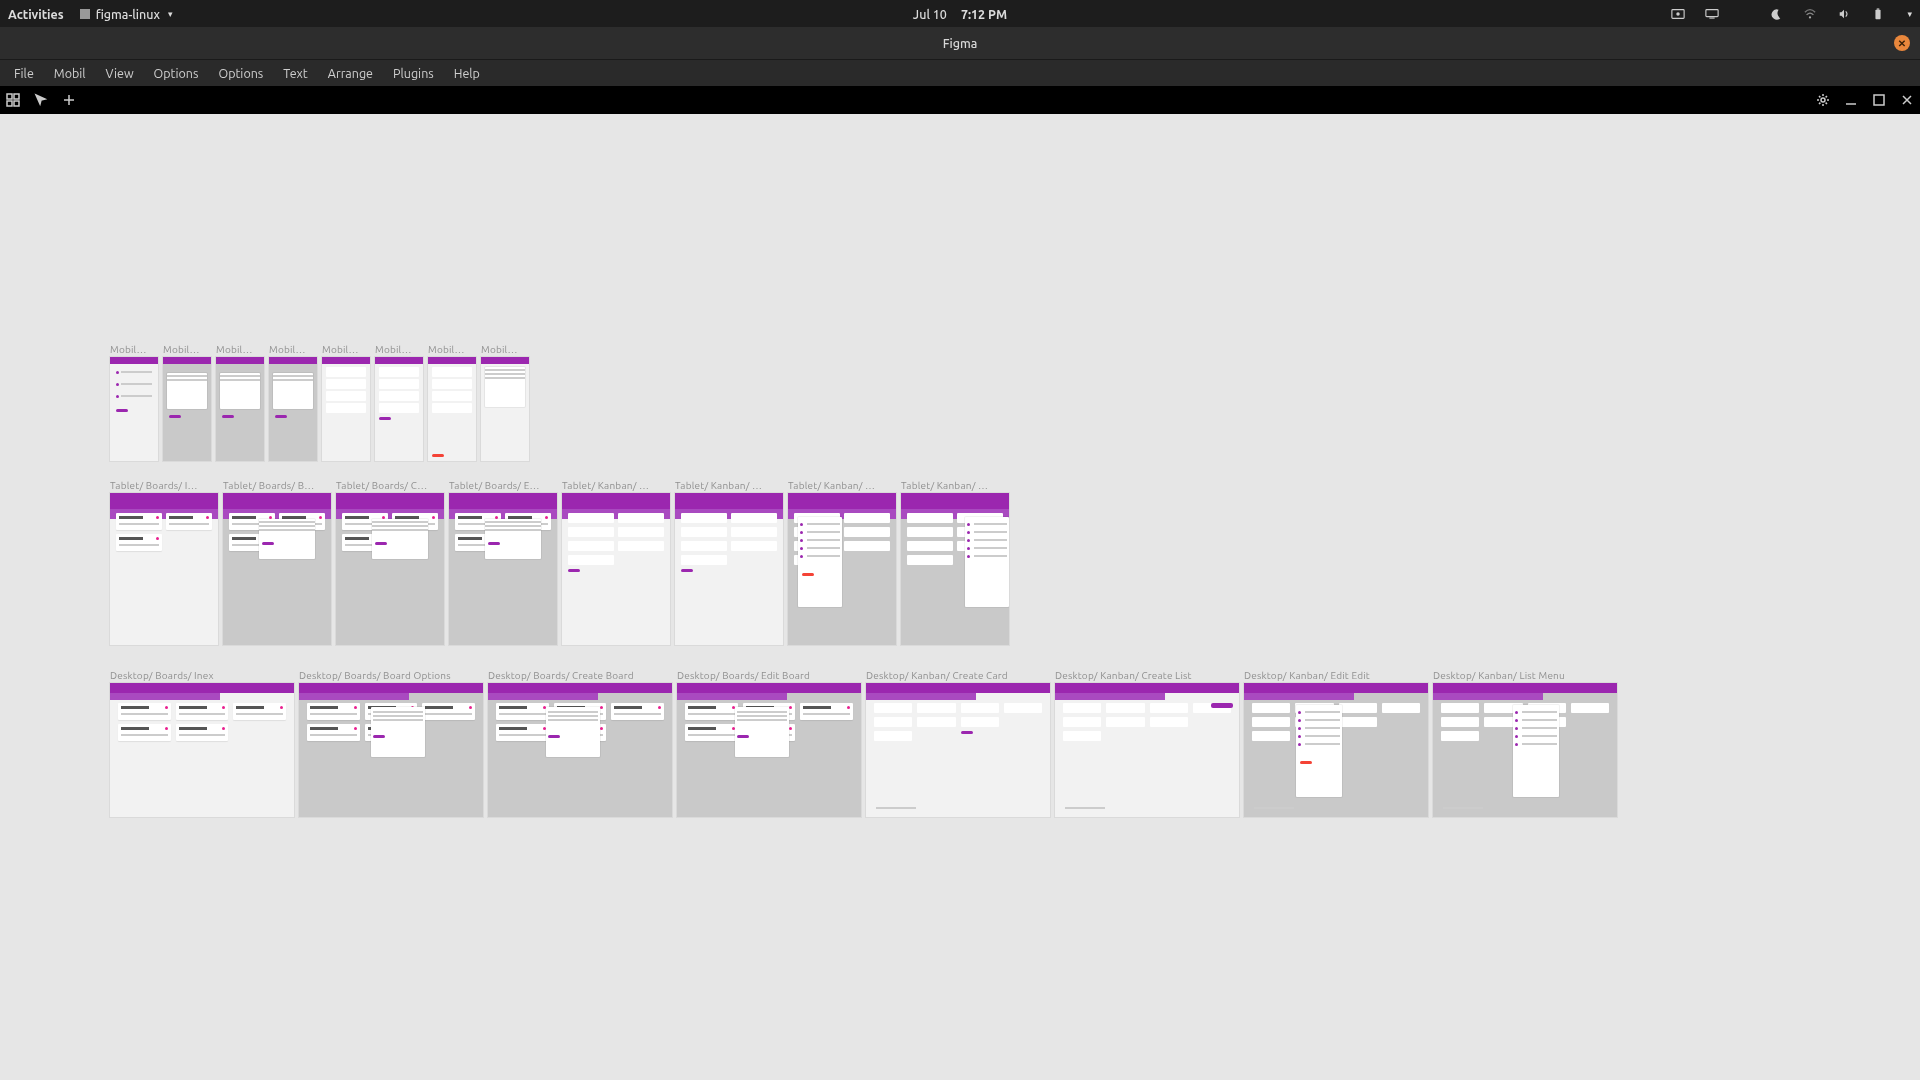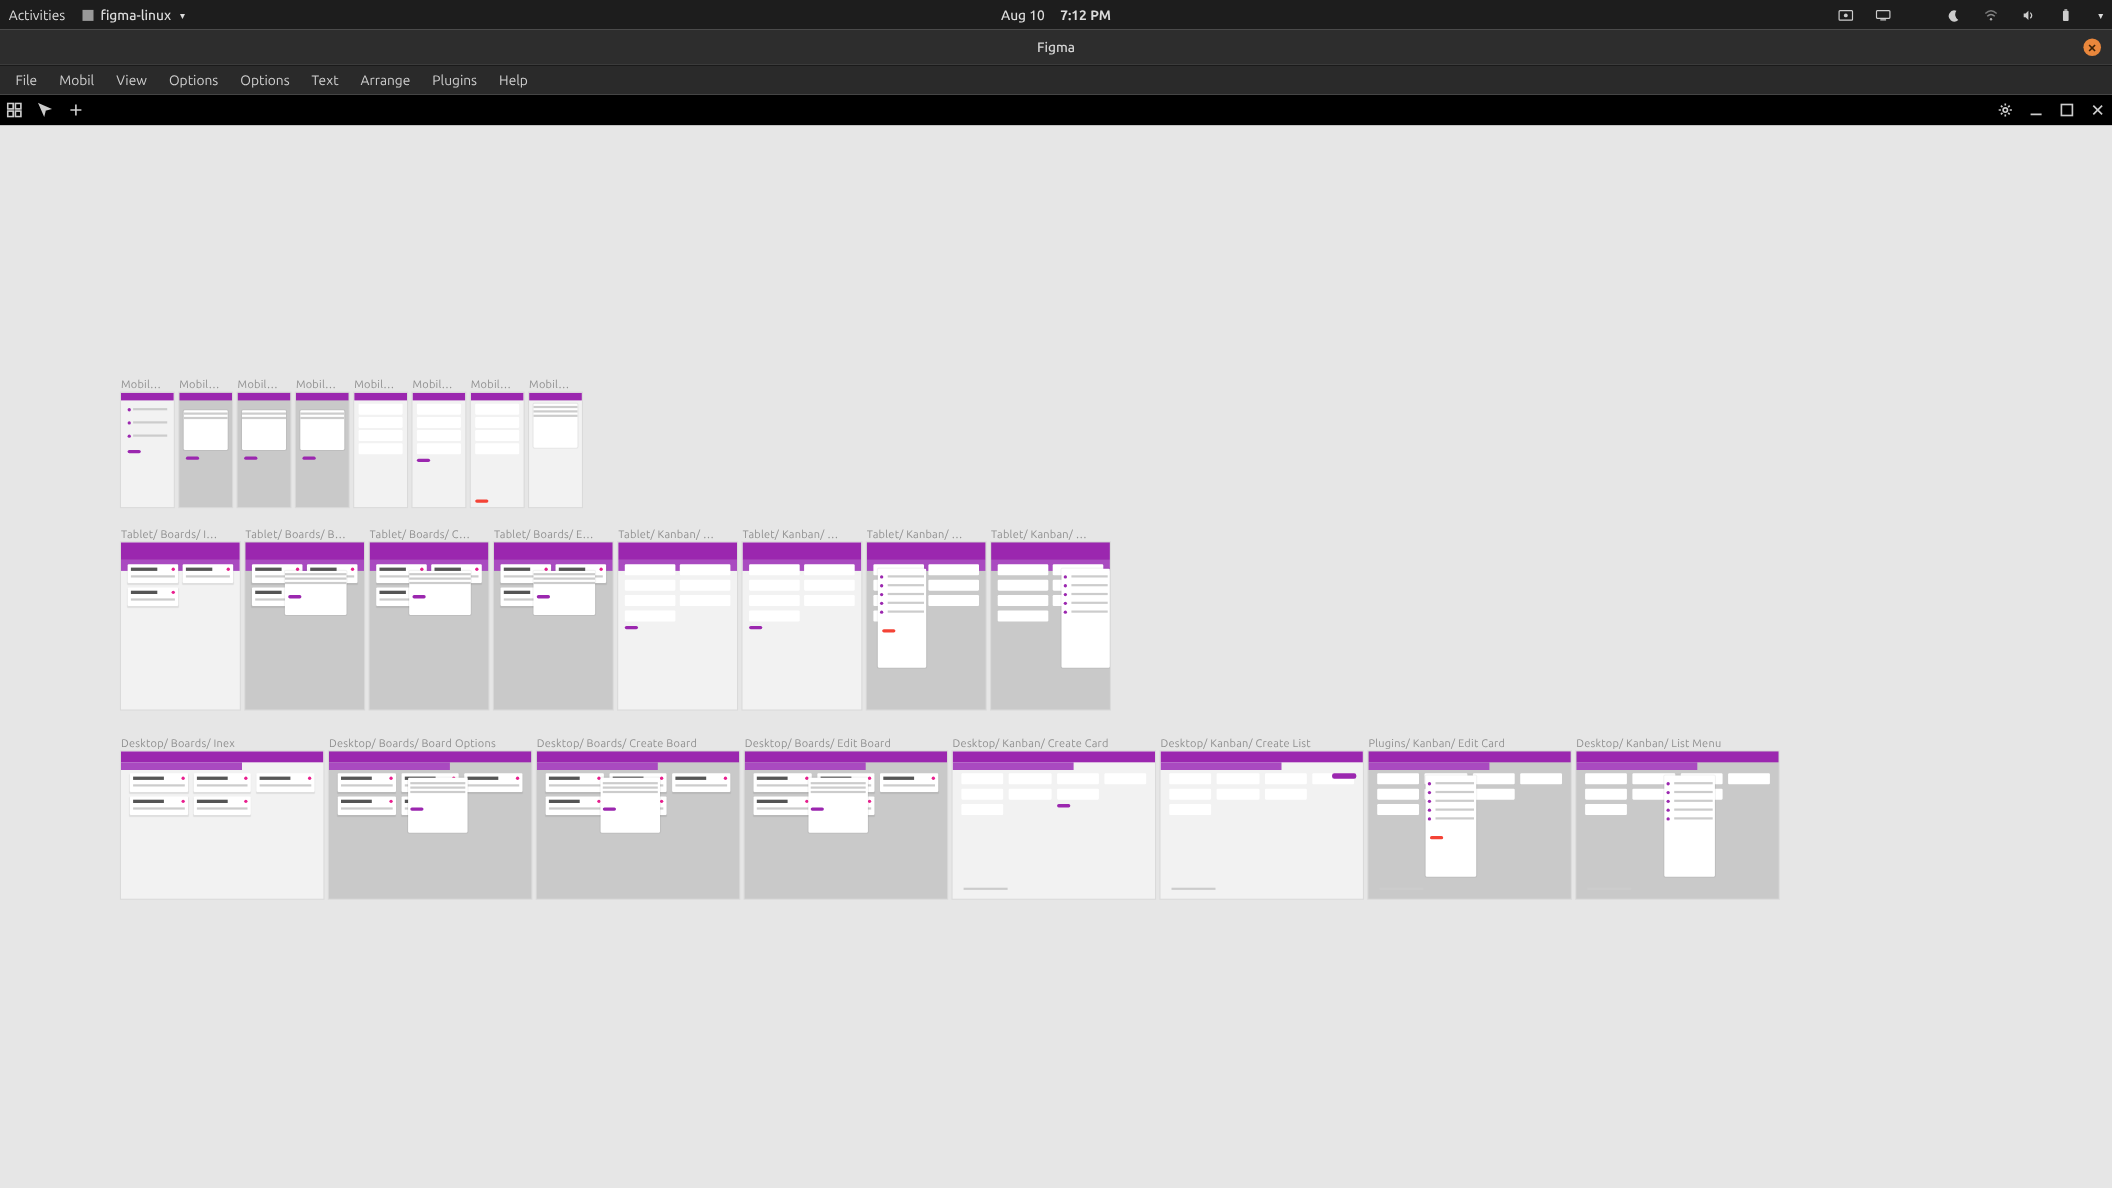--- a/index.html
+++ b/index.html
@@ -112,29 +112,29 @@
 }
 .board-card .bc-title { height:3px; width:60%; background:#555;}
 .board-card .bc-dot { width:3px;height:3px;border-radius:50%;background:#e91f8f; margin-left:auto;}
 
 </style>
 </head>
 <body>
 
 <div class="gnome-bar">
   <div class="gnome-left">
-    <span style="font-weight:400">Activities</span>
+    <span style="font-weight:700">Activities</span>
     <span class="gnome-app">
       <span class="gnome-app-icon"></span>
       <span>figma-linux</span>
       <span class="gnome-dd">▾</span>
     </span>
   </div>
   <div class="gnome-center">
-    <span>Aug 10</span>
+    <span>Jul 10</span>
     <span style="font-weight:600">7:12 PM</span>
   </div>
   <div class="gnome-right">
     <span class="tray-icon">
         <svg viewBox="0 0 16 12">
           <rect x="1" y="1" width="14" height="10" rx="1" fill="none" stroke="#ccc" stroke-width="1.3"></rect>
           <circle cx="8" cy="6" r="2" fill="#ccc"></circle>
         </svg>
       </span>
     <span class="tray-icon">
@@ -888,21 +888,21 @@
             </div>
             <div class="col" style="flex: 1 1 0%; gap: 2px;">
               <div class="mini-card"></div>
             </div>
             <span class="chip lg" style="position: absolute; top: 0px; right: -2px;"></span>
             <div class="ghost-line" style="position: absolute; bottom: 2px; left: 2px; width: 40px;"></div>
           </div>
         </div>
       </div>
       <div class="frame-wrap">
-        <div class="frame-label">Plugins/ Kanban/ Edit Card</div>
+        <div class="frame-label">Desktop/ Kanban/ Edit Edit</div>
         <div class="frame grey">
           <div class="appbar"></div>
           <div class="appbar-sub" style="height: 7px; width: 60%;"></div>
           <div class="content" style="top: 20px; gap: 5px;">
             <div class="col" style="flex: 1 1 0%; gap: 2px;">
               <div class="mini-card"></div>
               <div class="mini-card"></div>
               <div class="mini-card"></div>
             </div>
             <div class="col" style="flex: 1 1 0%; gap: 2px;">

